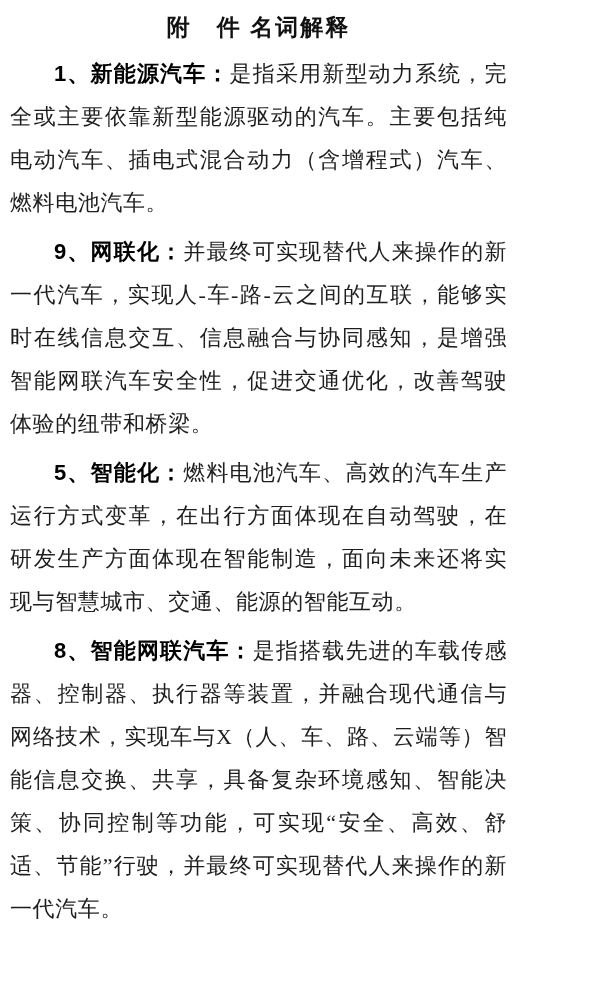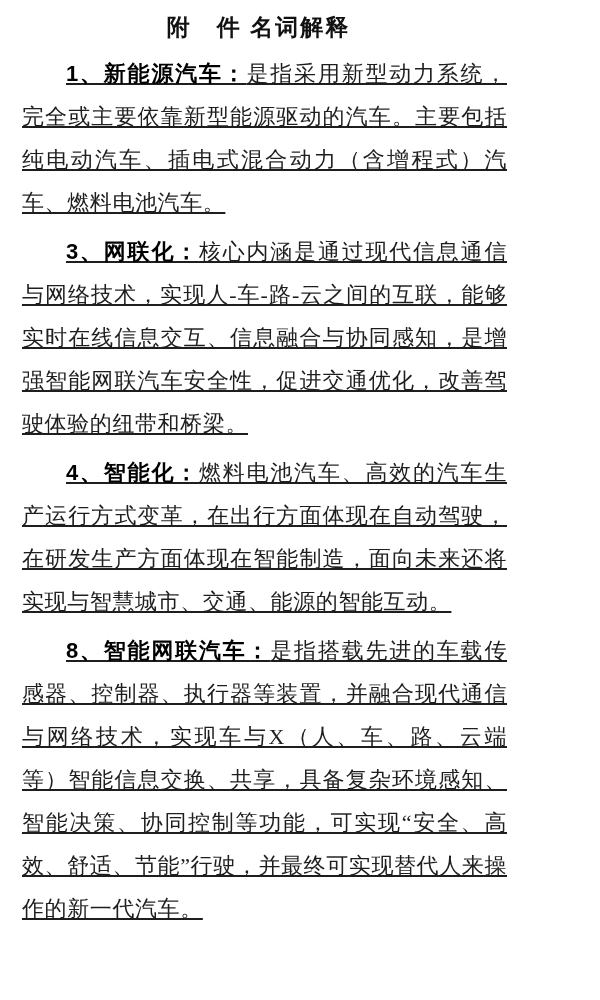--- a/index.html
+++ b/index.html
@@ -27,38 +27,37 @@
     letter-spacing: 2px;
     margin: 2px 0 10px 0;
   }
   .para {
     font-family: "Liberation Serif", "DejaVu Serif", serif;
     font-size: 22px;
     line-height: 43px;
     letter-spacing: 0.6px;
     text-align: justify;
     text-indent: 2em;
-    margin: 0 0 6px 12px;
+    margin: 0 0 6px 0;
     color: #1e1e1e;
-    text-decoration: underline;
   }
   .term-lead {
     font-family: "Liberation Sans", "DejaVu Sans", sans-serif;
     font-weight: 700;
     color: #000000;
   }
 </style>
 </head>
 <body>
 
 <div class="page">
   <h1 class="doc-title">附　件 名词解释</h1>
 
   <p class="para"><span class="term-lead">1、新能源汽车：</span><span>是指采用新型动力系统，完全或主要依靠新型能源驱动的汽车。主要包括纯电动汽车、插电式混合动力（含增程式）汽车、燃料电池汽车。</span></p>
 
 
-  <p class="para"><span class="term-lead">3、网联化：</span><span>核心内涵是通过现代信息通信与网络技术，实现人-车-路-云之间的互联，能够实时在线信息交互、信息融合与协同感知，是增强智能网联汽车安全性，促进交通优化，改善驾驶体验的纽带和桥梁。</span></p>
+  <p class="para"><span class="term-lead">9、网联化：</span><span>并最终可实现替代人来操作的新一代汽车，实现人-车-路-云之间的互联，能够实时在线信息交互、信息融合与协同感知，是增强智能网联汽车安全性，促进交通优化，改善驾驶体验的纽带和桥梁。</span></p>
 
-  <p class="para"><span class="term-lead">4、智能化：</span><span>燃料电池汽车、高效的汽车生产运行方式变革，在出行方面体现在自动驾驶，在研发生产方面体现在智能制造，面向未来还将实现与智慧城市、交通、能源的智能互动。</span></p>
+  <p class="para"><span class="term-lead">5、智能化：</span><span>燃料电池汽车、高效的汽车生产运行方式变革，在出行方面体现在自动驾驶，在研发生产方面体现在智能制造，面向未来还将实现与智慧城市、交通、能源的智能互动。</span></p>
 
 
   <p class="para"><span class="term-lead">8、智能网联汽车：</span><span>是指搭载先进的车载传感器、控制器、执行器等装置，并融合现代通信与网络技术，实现车与X（人、车、路、云端等）智能信息交换、共享，具备复杂环境感知、智能决策、协同控制等功能，可实现“安全、高效、舒适、节能”行驶，并最终可实现替代人来操作的新一代汽车。</span></p>
 </div>
 
 </body></html>

